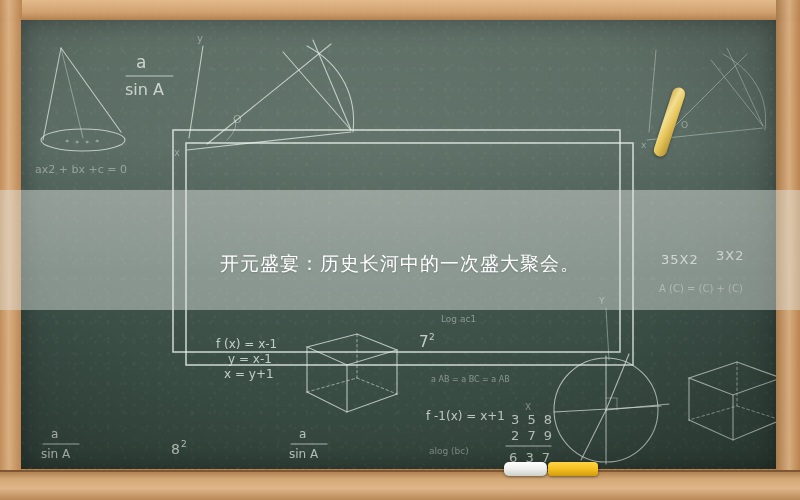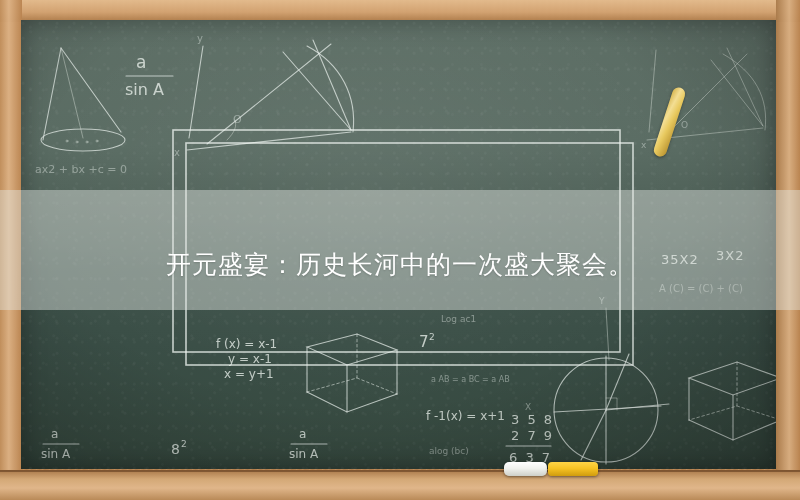--- a/index.html
+++ b/index.html
@@ -125,21 +125,21 @@
     position:absolute;
     left:0; right:0; top:190px; height:120px;
     background: rgba(226,231,226,0.45);
     display:flex;
     align-items:center;
     justify-content:center;
     z-index: 7;
   }
   .caption-text {
     color:#ffffff;
-    font-size:25px;
+    font-size:19px;
     letter-spacing:1px;
     font-family:"DejaVu Sans","Liberation Sans",sans-serif;
     white-space:nowrap;
     text-shadow: 0 1px 2px rgba(0,0,0,0.18);
     transform: translateY(14px);
   }
 </style>
 </head>
 <body>
 

